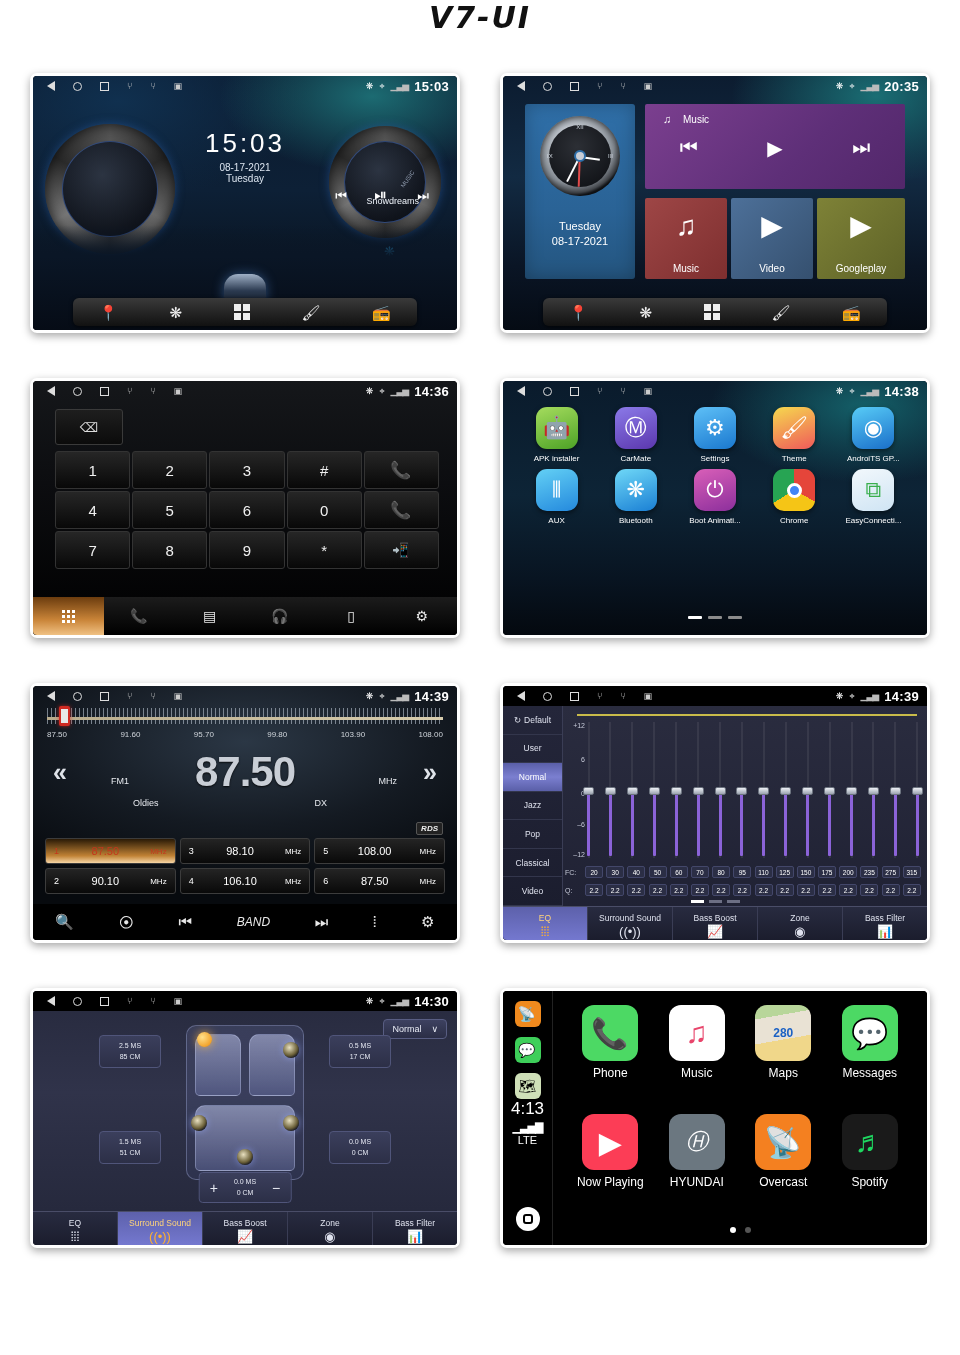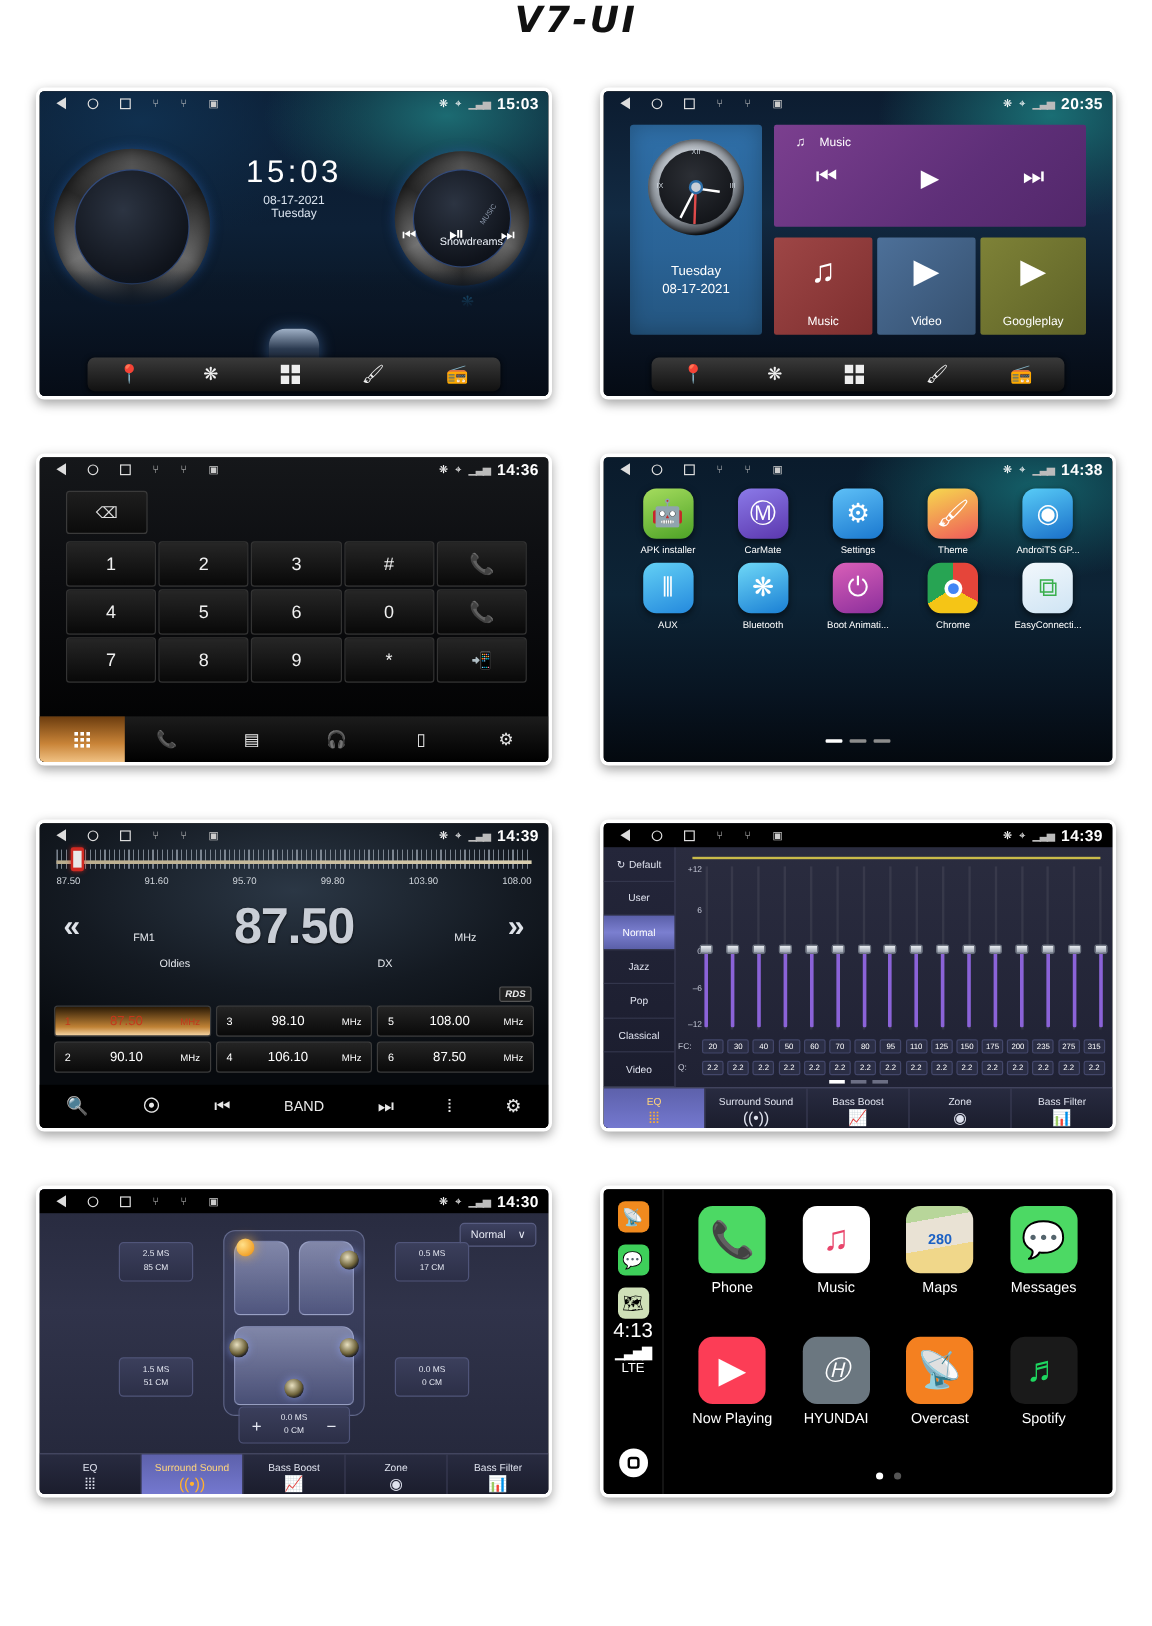--- a/index.html
+++ b/index.html
@@ -597,21 +597,21 @@
       <div class="preset">
         <span class="pn">6</span>
         <span class="pf">87.50</span>
         <span class="pu">MHz</span>
       </div>
     </div>
     <div class="radiobar">
       <span>🔍</span>
       <span>⦿</span>
       <span>⏮</span>
-      <span style="font-size:12px;">BAND</span>
+      <span style="font-size:12px;font-style:italic;">BAND</span>
       <span>⏭</span>
       <span>⦙</span>
       <span>⚙</span>
     </div>
   </div>
 
   <div class="panel">
     <div class="eqscreen"></div>
     <div class="statusbar" style="background:#000;">
       <div class="sb-left">

